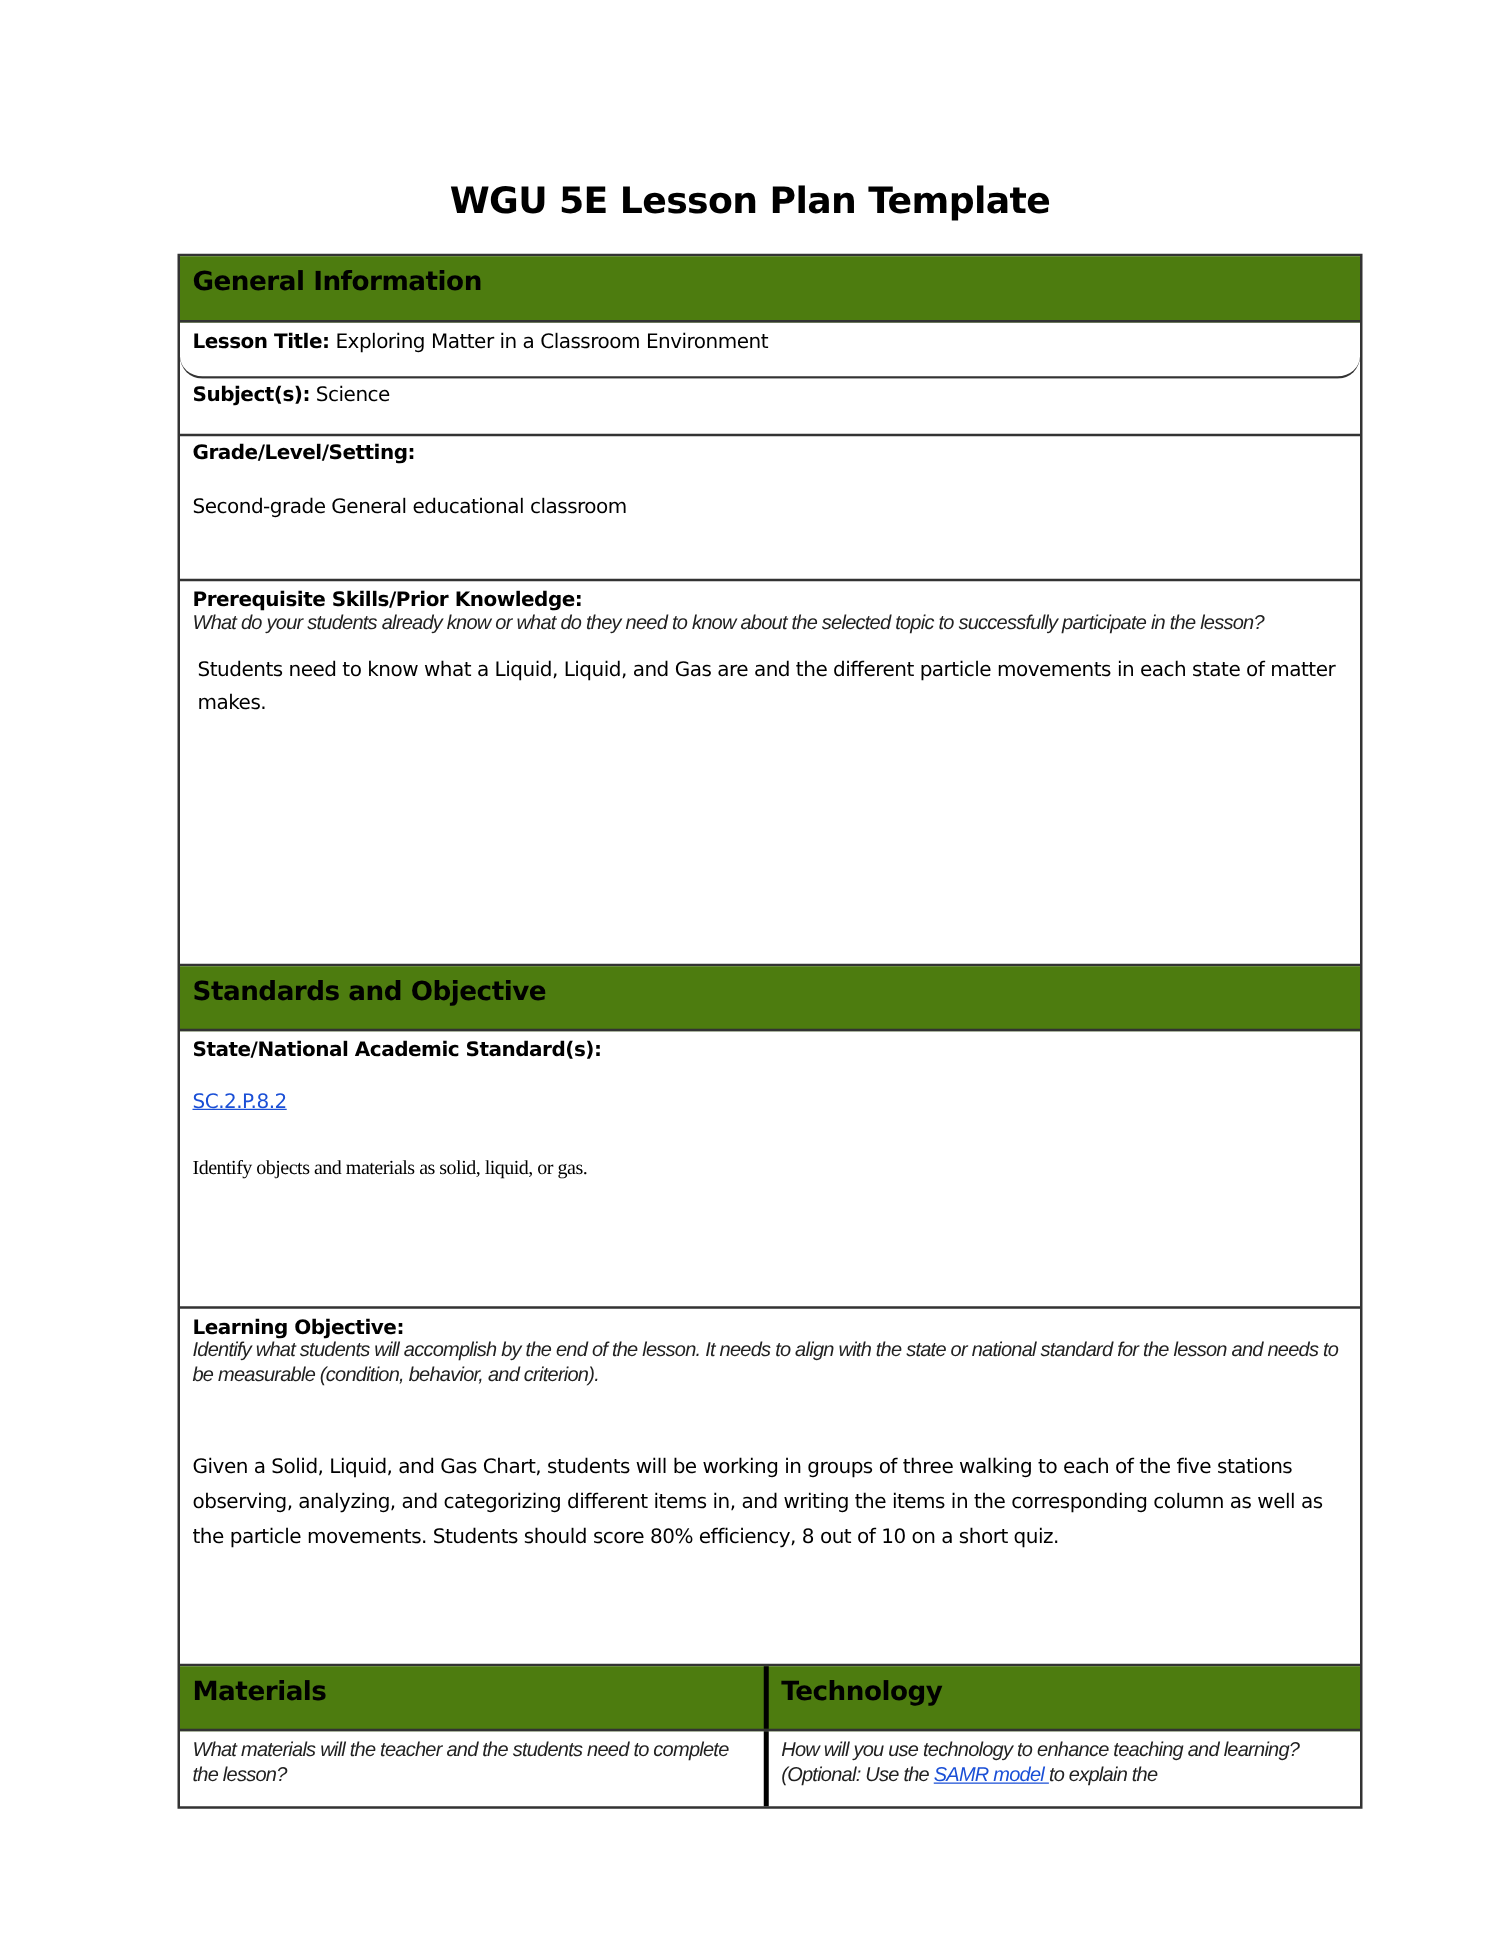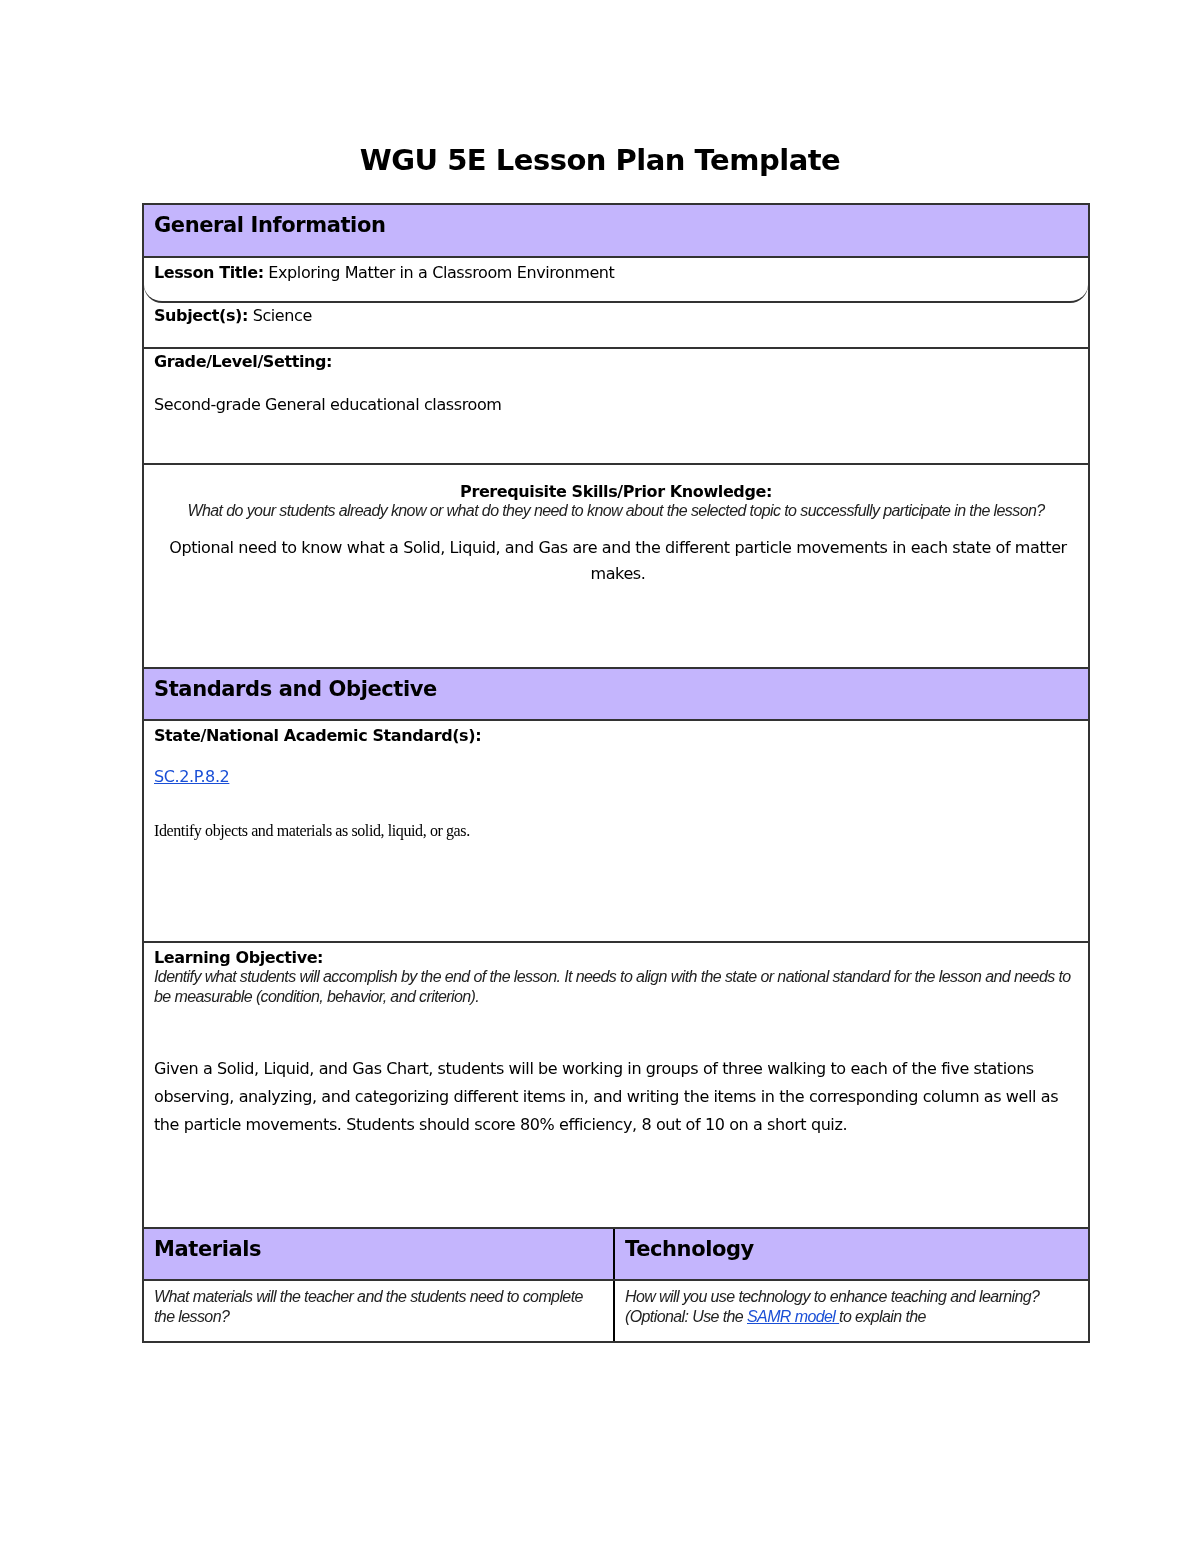--- a/index.html
+++ b/index.html
@@ -1,28 +1,28 @@
 <!DOCTYPE html>
 <html><head>
 <meta charset="utf-8">
 <style>
   html, body { margin: 0; padding: 0; background: #ffffff; }
   body { width: 1200px; height: 1553px; position: relative; font-family: "Liberation Sans", sans-serif; color: #000; }
   .title { position: absolute; top: 143px; left: 0; width: 1200px; text-align: center; font-family: "DejaVu Sans", sans-serif; font-weight: bold; font-size: 29px; letter-spacing: -0.5px; }
   .tbl { position: absolute; left: 142px; top: 203px; width: 944px; border: 2px solid #333; border-collapse: collapse; }
   .row { border-bottom: 2px solid #333; box-sizing: border-box; padding: 6px 10px; font-family: "DejaVu Sans", sans-serif; font-size: 16px; letter-spacing: -0.4px; }
   .row:last-child { border-bottom: none; }
-  .hdr { background: #c4b5fd; font-weight: bold; font-size: 21px; padding-top: 8px; }
+  .hdr { background: #4d7c0f; font-weight: bold; font-size: 21px; padding-top: 8px; }
   .lbl { font-weight: bold; }
   .prompt { font-family: "Liberation Sans", sans-serif; font-style: italic; font-size: 16px; letter-spacing: -0.6px; color: #222; line-height: 20px; }
   .body-text { line-height: 26px; }
   .link { color: #1a4fd6; text-decoration: underline; margin-top: 12px; }
   .split { display: flex; padding: 0; }
   .split > div { box-sizing: border-box; padding: 6px 10px; }
-  .split > div:first-child { width: 471px; border-right: 2px solid #000000; }
+  .split > div:first-child { width: 471px; border-right: 4px solid #000000; }
   .split > div:last-child { flex: 1; }
 </style>
 </head>
 <body>
 
 <div class="title">WGU 5E Lesson Plan Template</div>
 
 <div class="tbl">
   <div class="row hdr" style="height:53px;">General Information</div>
 
@@ -34,24 +34,24 @@
   <div class="row" style="height:46px; padding-top:3px;">
     <span class="lbl">Subject(s):</span>
     <span>Science</span>
   </div>
 
   <div class="row" style="height:116px; padding-top:3px;">
     <div class="lbl">Grade/Level/Setting:</div>
     <div style="margin-top:24px;">Second-grade General educational classroom</div>
   </div>
 
-  <div class="row" style="height:204px; padding-top:17px;text-align:center;">
+  <div class="row" style="height:308px; padding-top:5px;">
     <div class="lbl">Prerequisite Skills/Prior Knowledge:</div>
     <div class="prompt">What do your students already know or what do they need to know about the selected topic to successfully participate in the lesson?</div>
-    <div class="body-text" style="margin-top:14px; padding-left:4px;">Optional need to know what a Solid, Liquid, and Gas are and the different particle movements in each state of matter makes.</div>
+    <div class="body-text" style="margin-top:14px; padding-left:4px;">Students need to know what a Liquid, Liquid, and Gas are and the different particle movements in each state of matter makes.</div>
   </div>
 
   <div class="row hdr" style="height:52px;">Standards and Objective</div>
 
   <div class="row" style="height:222px; padding-top:5px;">
     <div class="lbl">State/National Academic Standard(s):</div>
     <div style="margin-top:22px;"><span class="link">SC.2.P.8.2</span></div>
     <div style="margin-top:36px;font-family:Liberation Serif, serif;">Identify objects and materials as solid, liquid, or gas.</div>
   </div>
 

